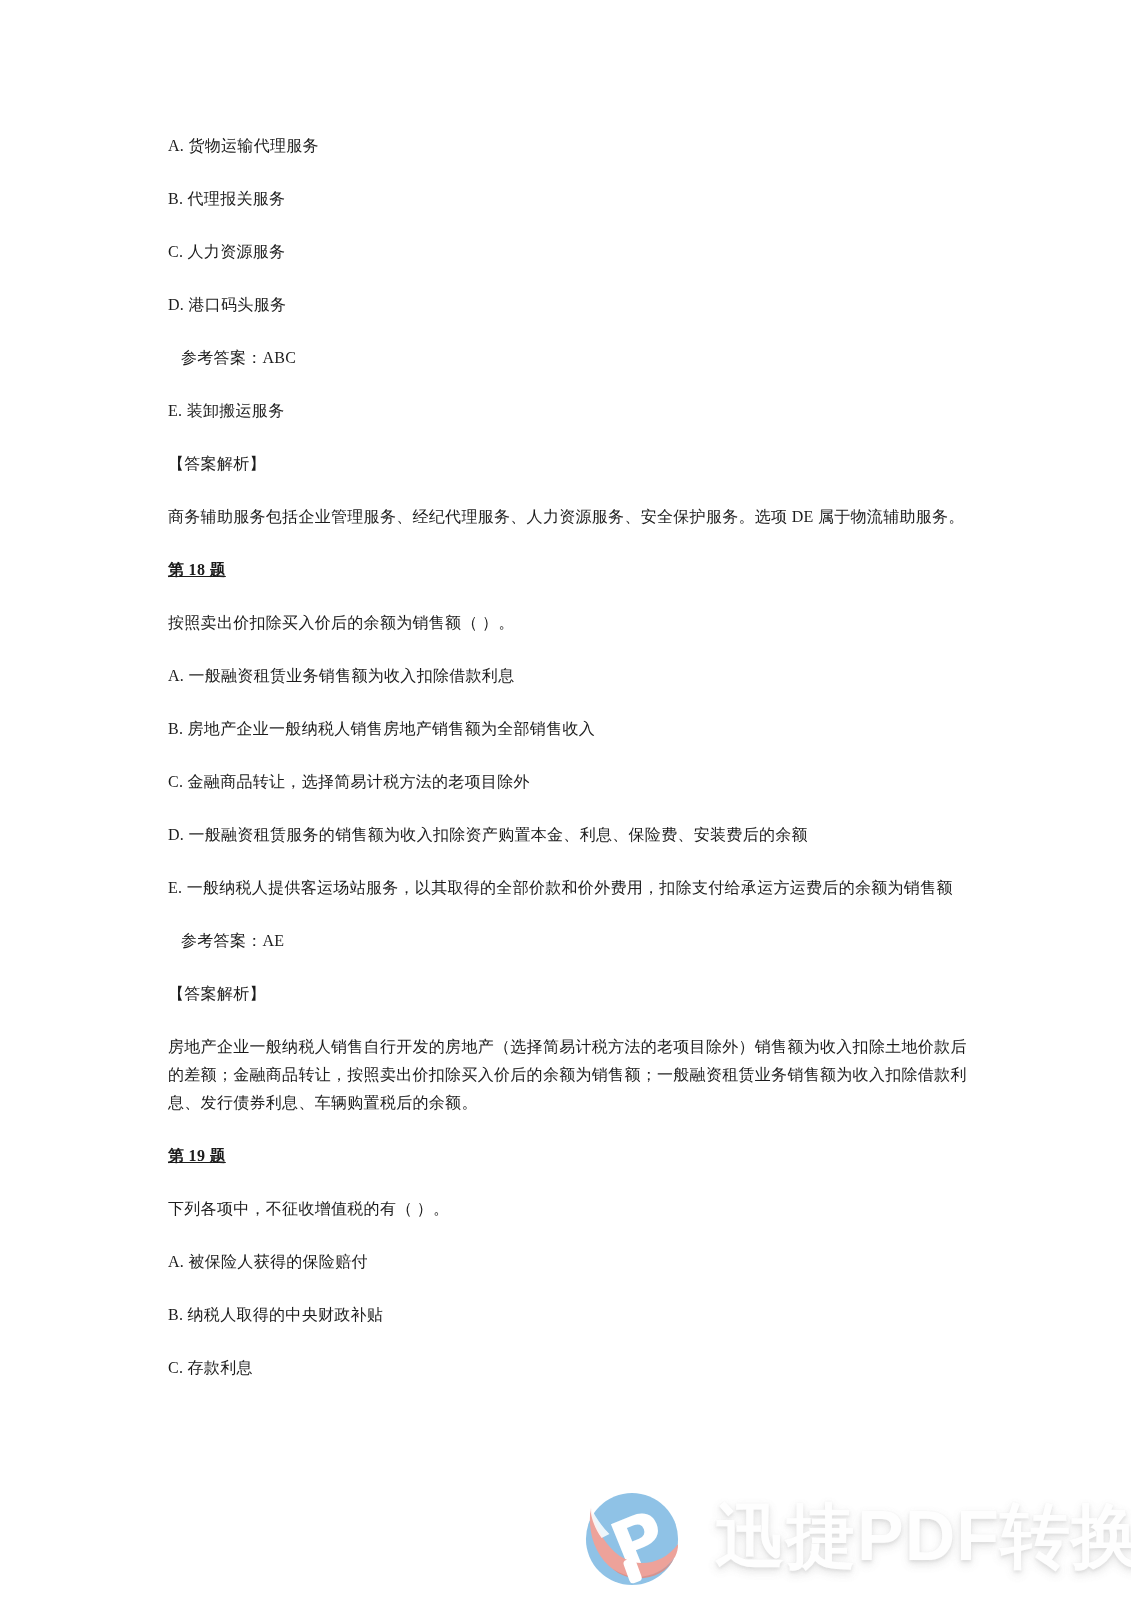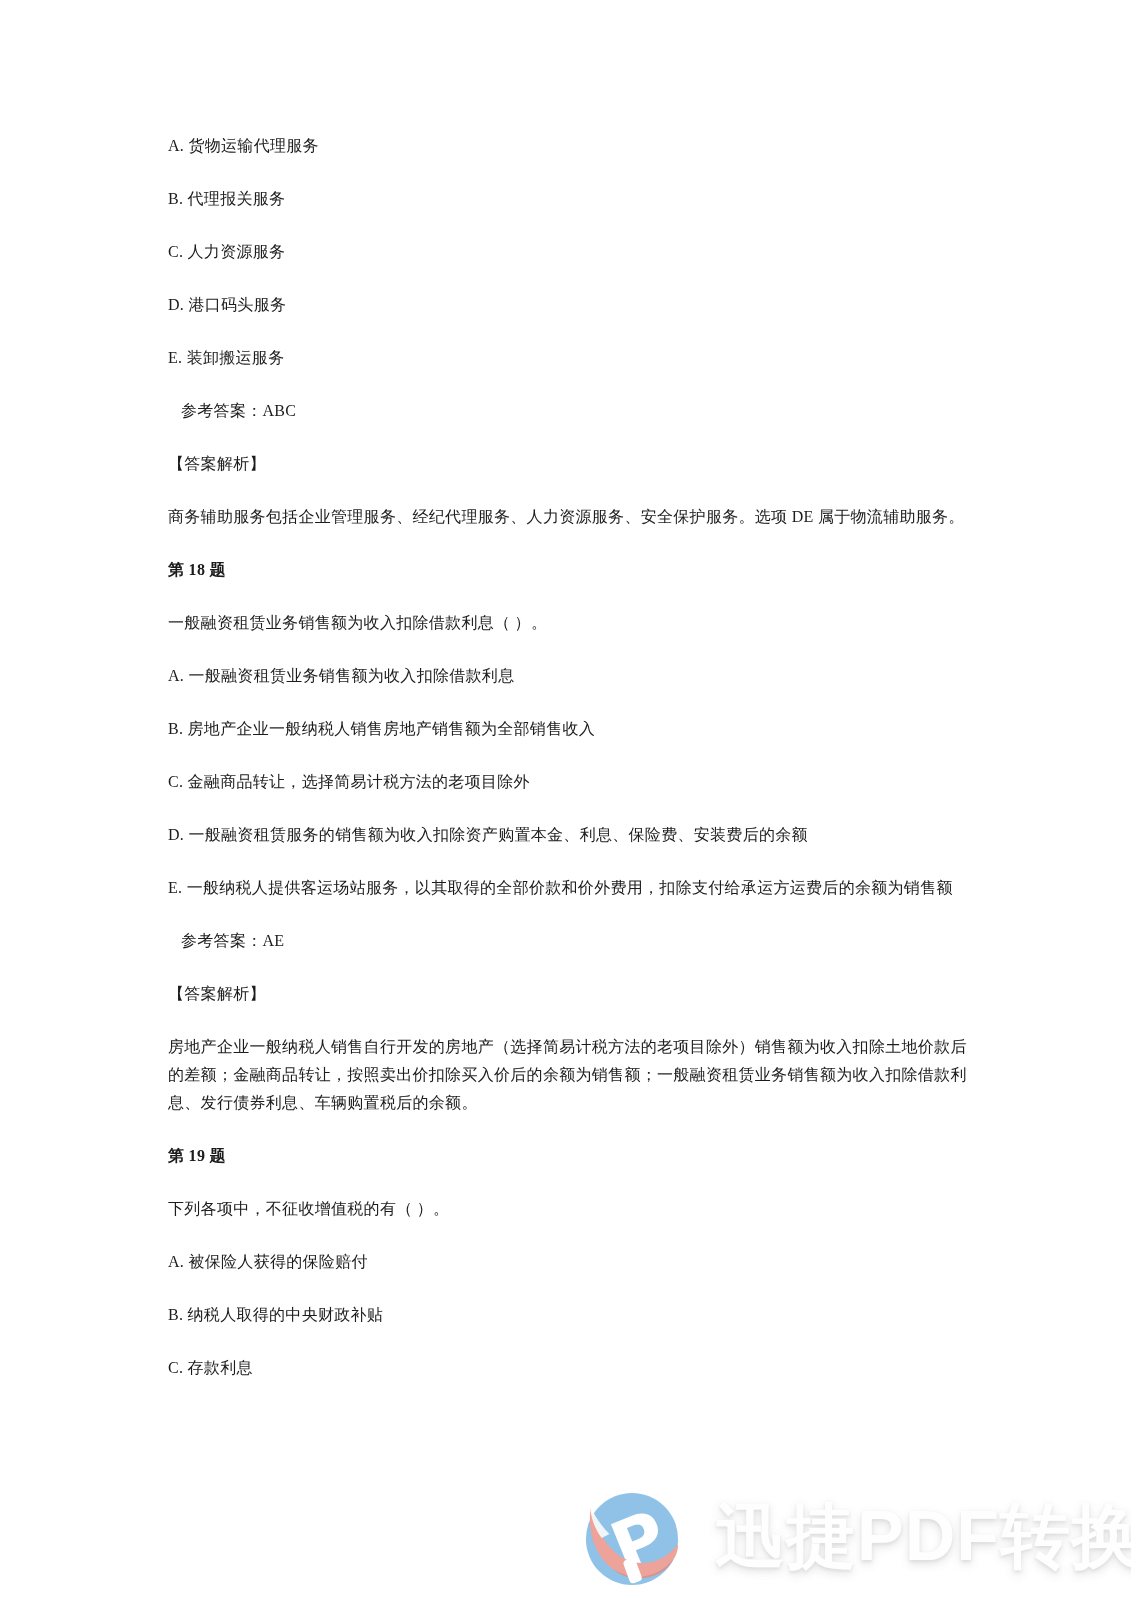--- a/index.html
+++ b/index.html
@@ -17,21 +17,21 @@
     width: 800px;
   }
   .blk {
     font-size: 16px;
     line-height: 28px;
     letter-spacing: 0.3px;
     margin: 0 0 25px 0;
     white-space: normal;
   }
   .answer { padding-left: 13px; }
-  .qnum   { font-weight: 700; }
+  .qnum   { font-weight: 700; text-decoration: underline; }
 
   
   .watermark {
     position: absolute;
     left: 575px; top: 1468px;
     width: 556px; height: 130px;
     opacity: 0.85;
     pointer-events: none;
   }
   .wm-logo {
@@ -57,29 +57,29 @@
 </head>
 <body>
 
 <div class="page">
 
   <section>
     <div class="blk">A. 货物运输代理服务</div>
     <div class="blk">B. 代理报关服务</div>
     <div class="blk">C. 人力资源服务</div>
     <div class="blk">D. 港口码头服务</div>
+    <div class="blk answer">参考答案：ABC</div>
     <div class="blk">E. 装卸搬运服务</div>
-    <div class="blk answer">参考答案：ABC</div>
     <div class="blk">【答案解析】</div>
     <div class="blk">商务辅助服务包括企业管理服务、经纪代理服务、人力资源服务、安全保护服务。选项 DE 属于物流辅助服务。</div>
   </section>
 
   <section>
     <div class="blk qnum">第 18 题</div>
-    <div class="blk">一般融资租赁业务销售额为收入扣除借款利息（  ）。</div>
+    <div class="blk">按照卖出价扣除买入价后的余额为销售额（  ）。</div>
     <div class="blk">A. 一般融资租赁业务销售额为收入扣除借款利息</div>
     <div class="blk">B. 房地产企业一般纳税人销售房地产销售额为全部销售收入</div>
     <div class="blk">C. 金融商品转让，选择简易计税方法的老项目除外</div>
     <div class="blk">D. 一般融资租赁服务的销售额为收入扣除资产购置本金、利息、保险费、安装费后的余额</div>
     <div class="blk">E. 一般纳税人提供客运场站服务，以其取得的全部价款和价外费用，扣除支付给承运方运费后的余额为销售额</div>
     <div class="blk answer">参考答案：AE</div>
     <div class="blk">【答案解析】</div>
     <div class="blk">房地产企业一般纳税人销售自行开发的房地产（选择简易计税方法的老项目除外）销售额为收入扣除土地价款后的差额；金融商品转让，按照卖出价扣除买入价后的余额为销售额；一般融资租赁业务销售额为收入扣除借款利息、发行债券利息、车辆购置税后的余额。</div>
   </section>
 

